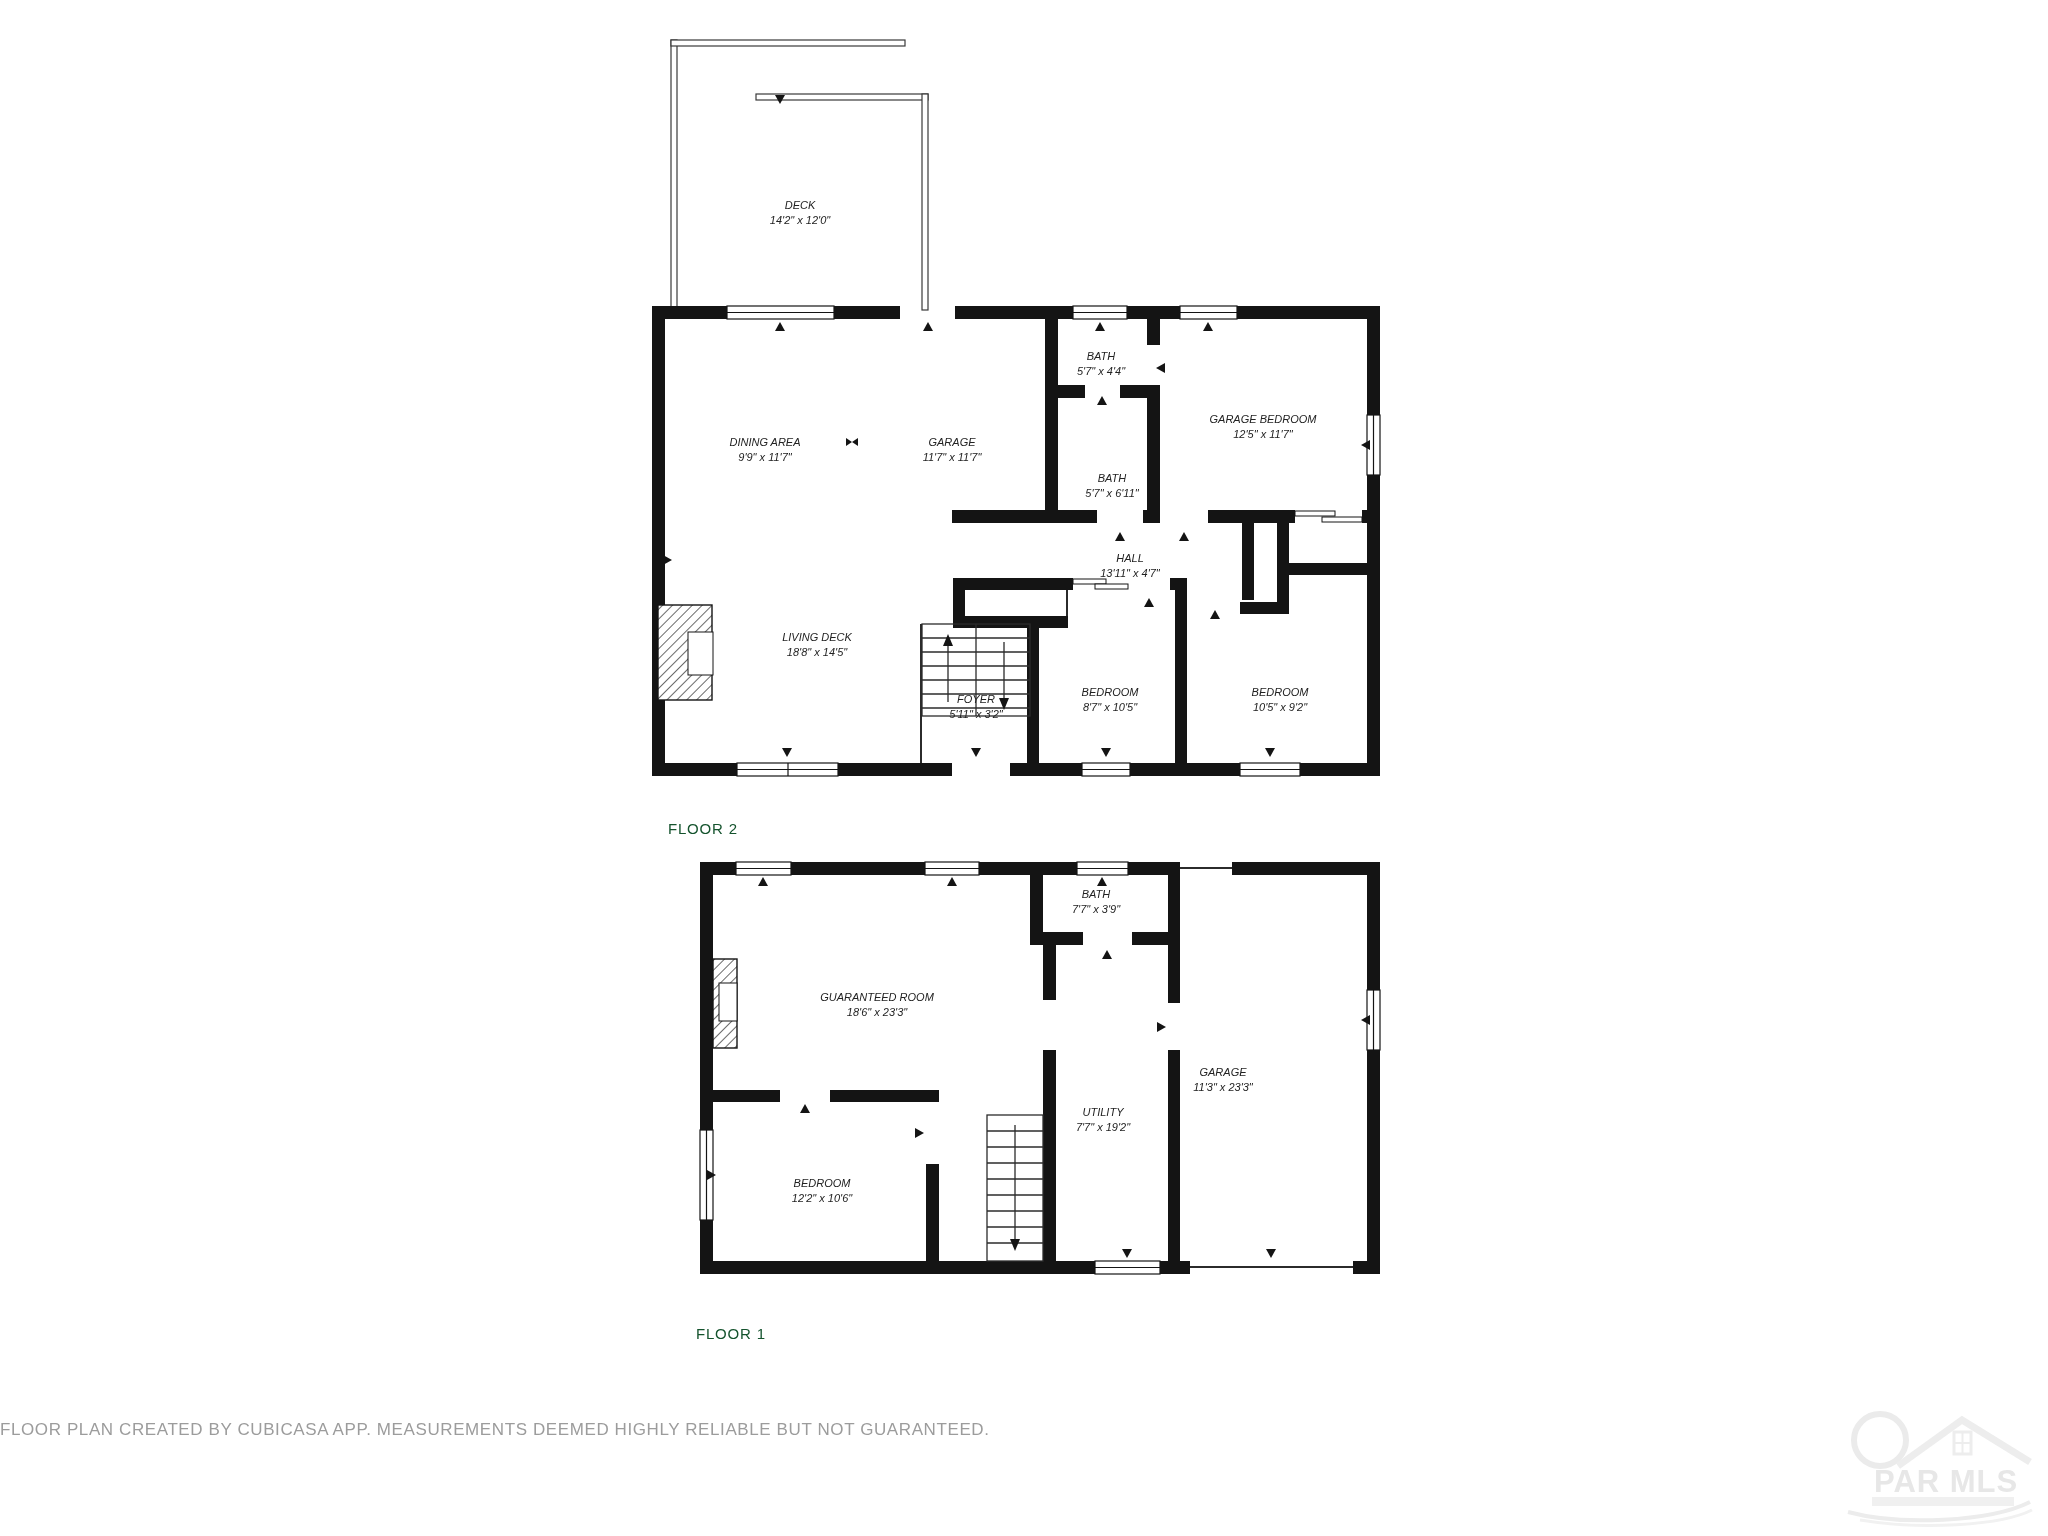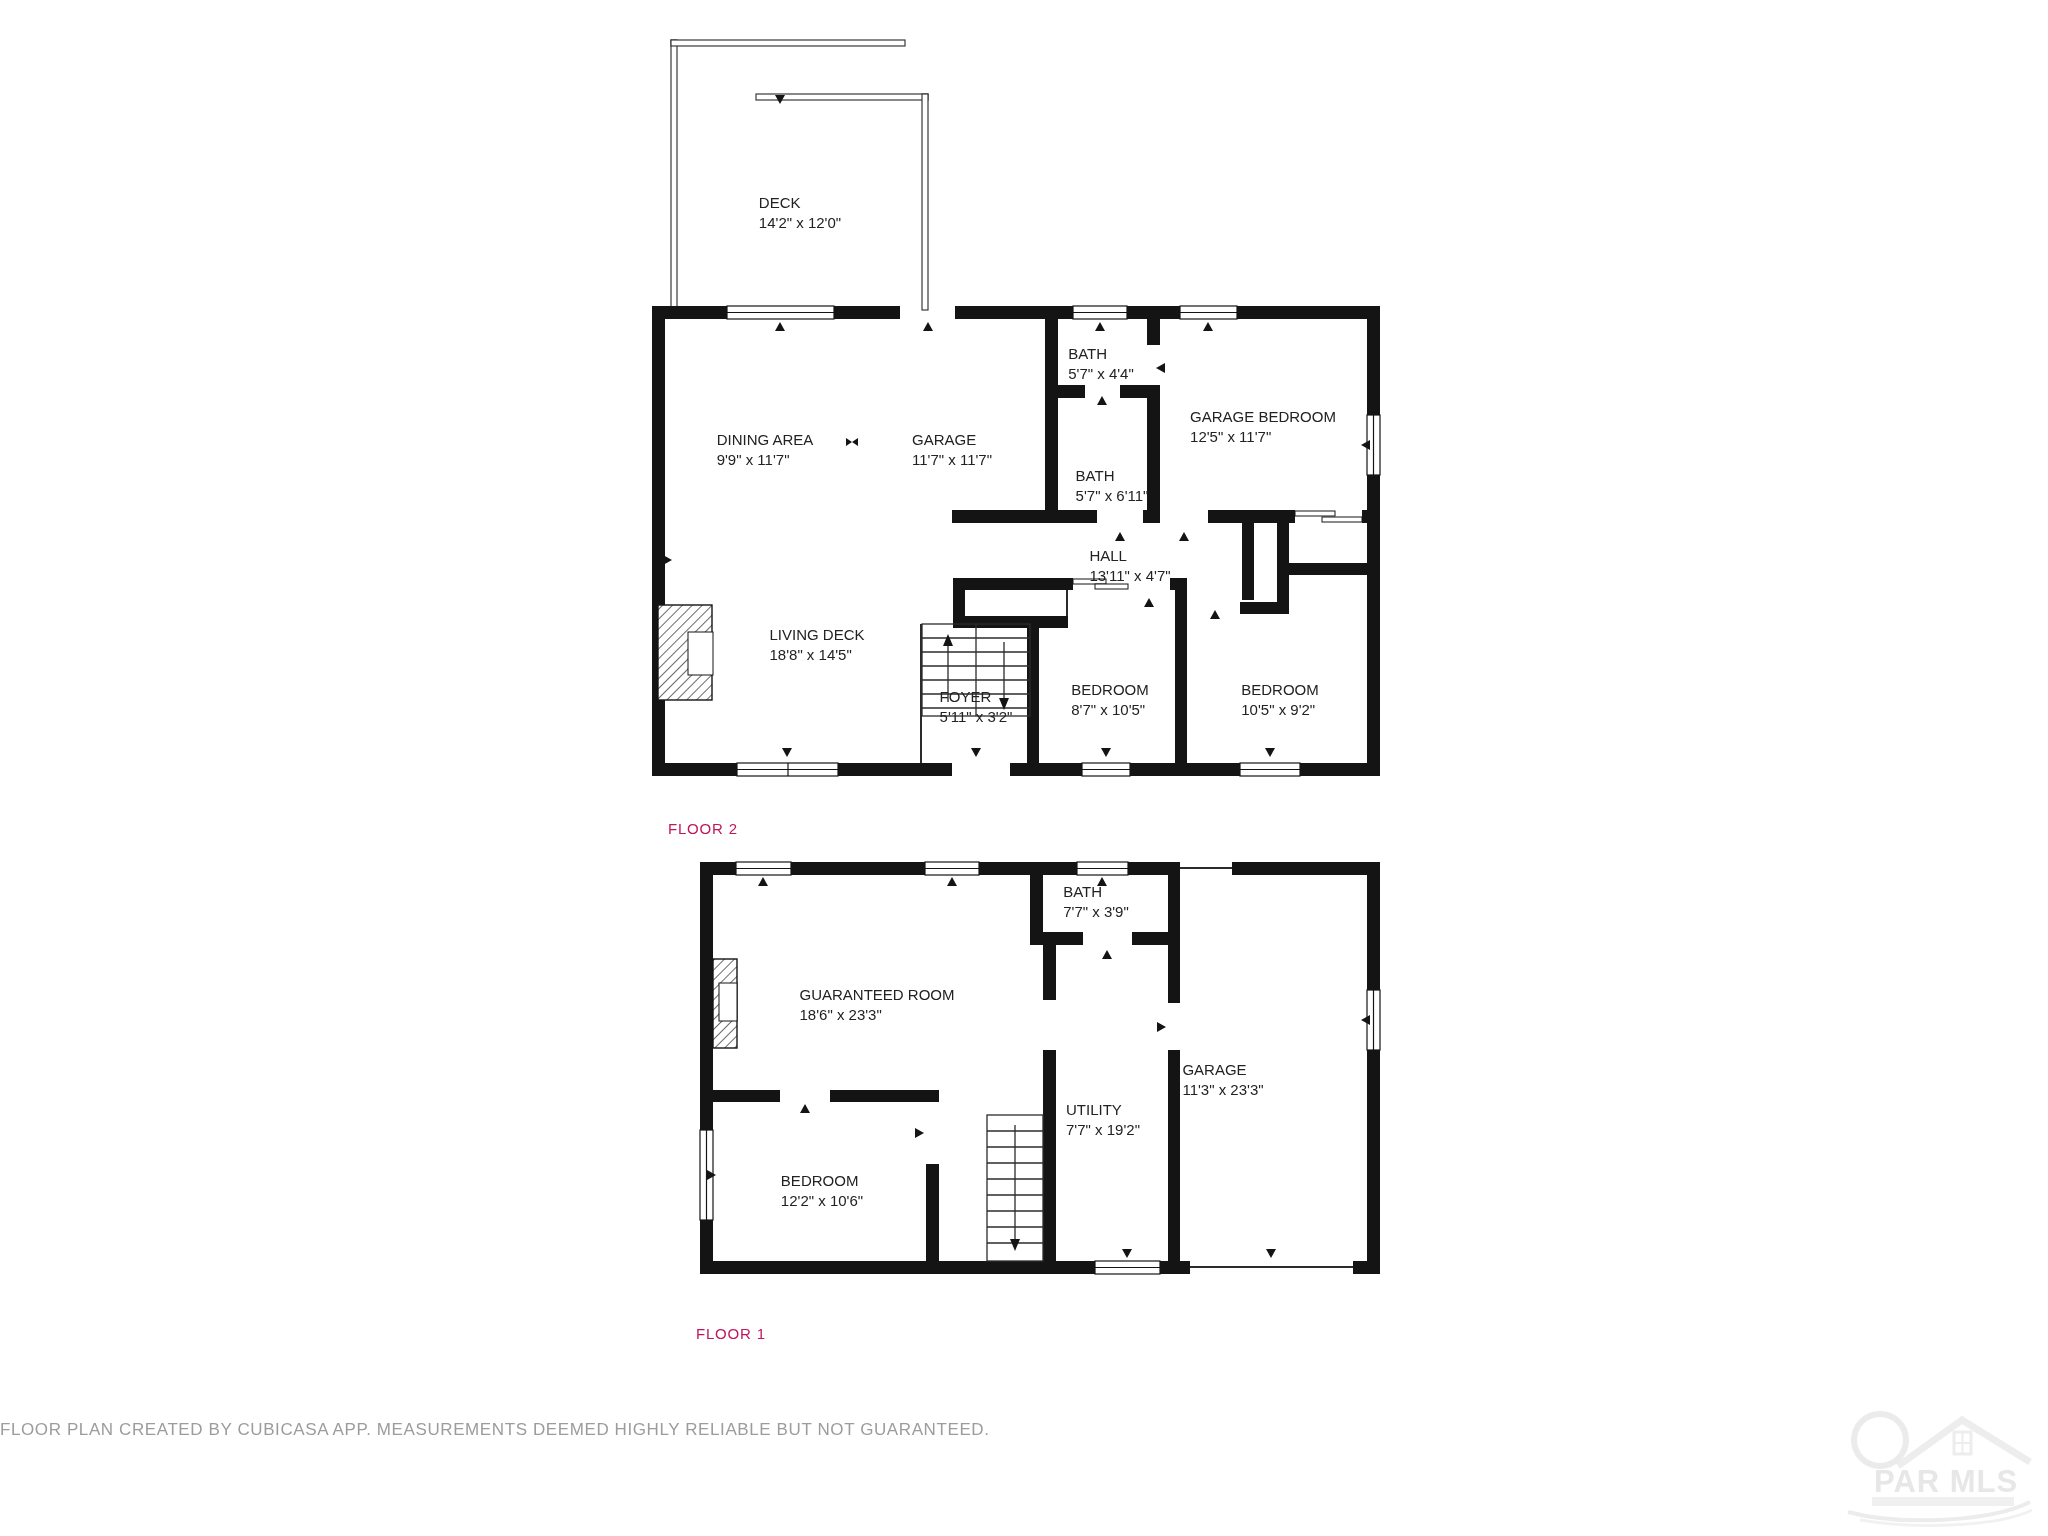--- a/index.html
+++ b/index.html
@@ -10,24 +10,24 @@
   .wall{fill:#141414;}
   .thin{fill:#2b2b2b;}
   .win{fill:#ffffff;stroke:#141414;stroke-width:1.2;}
   .winline{stroke:#141414;stroke-width:1.2;}
   .slide{fill:#ffffff;stroke:#141414;stroke-width:1;}
   .rail{fill:#ffffff;stroke:#3a3a3a;stroke-width:1.2;}
   .stair{stroke:#2b2b2b;stroke-width:1.3;fill:none;}
   .arrow{fill:#141414;}
   .fire{fill:url(#hatch);stroke:#141414;stroke-width:1.4;}
   .notch{fill:#ffffff;stroke:#141414;stroke-width:1;}
-  .room-label{position:absolute;transform:translate(-50%,-50%);text-align:left;
-      color:#222;font-size:15px;line-height:1.32;white-space:nowrap;}
+  .room-label{position:absolute;transform:translate(-50%,-50%);text-align:center;
+      color:#222;font-size:11px;line-height:1.32;white-space:nowrap;font-style:italic;}
   .room-label span{display:block;}
-  .floor-tag{position:absolute;font-size:15px;letter-spacing:.8px;color:#be185d;}
+  .floor-tag{position:absolute;font-size:15px;letter-spacing:.8px;color:#14532d;}
   .footer-note{position:absolute;left:0;top:1420px;width:100%;text-align:left;
       color:#9c9c9c;font-size:17px;letter-spacing:.6px;}
   .watermark{position:absolute;right:12px;bottom:6px;width:196px;height:128px;}
   .wm-text{fill:#e7e7e7;font-size:31px;font-weight:bold;letter-spacing:1px;}
 </style>
 </head>
 <body>
 
 <svg id="plan-svg" width="2048" height="1536" viewBox="0 0 2048 1536" xmlns="http://www.w3.org/2000/svg">
   <defs>

